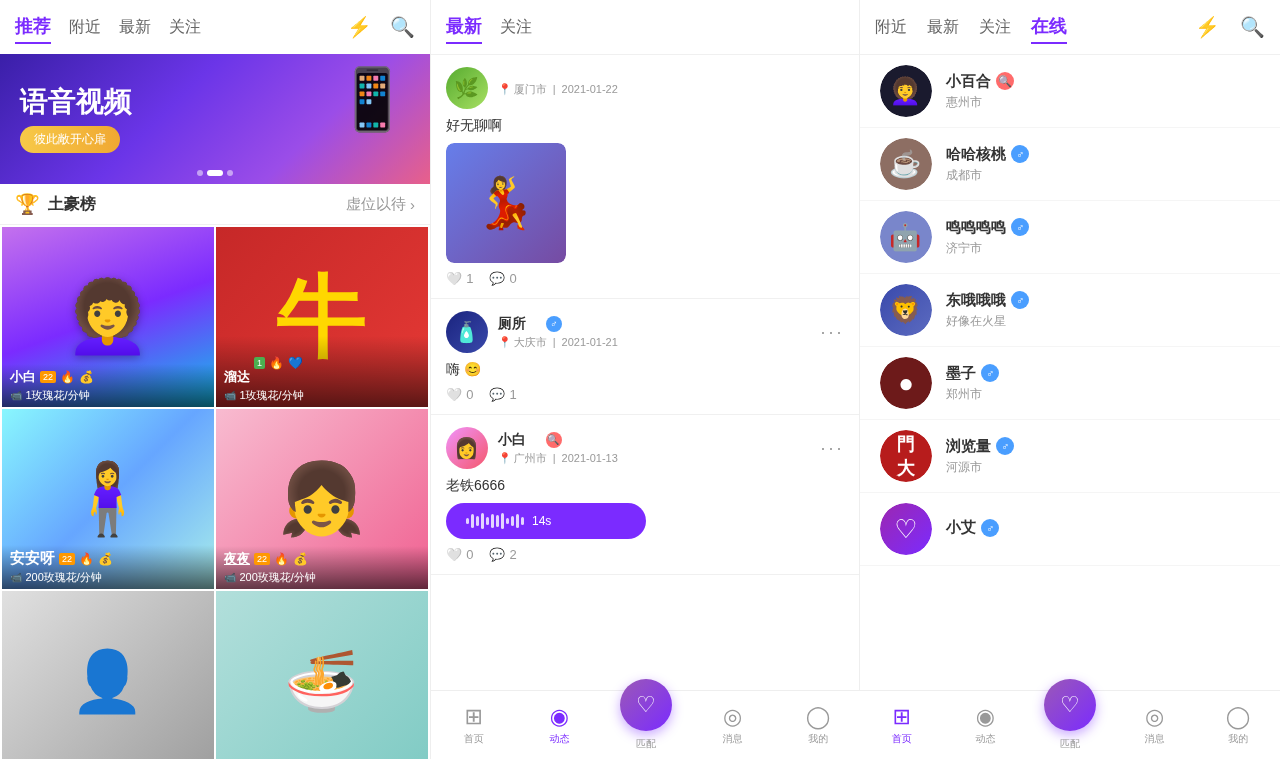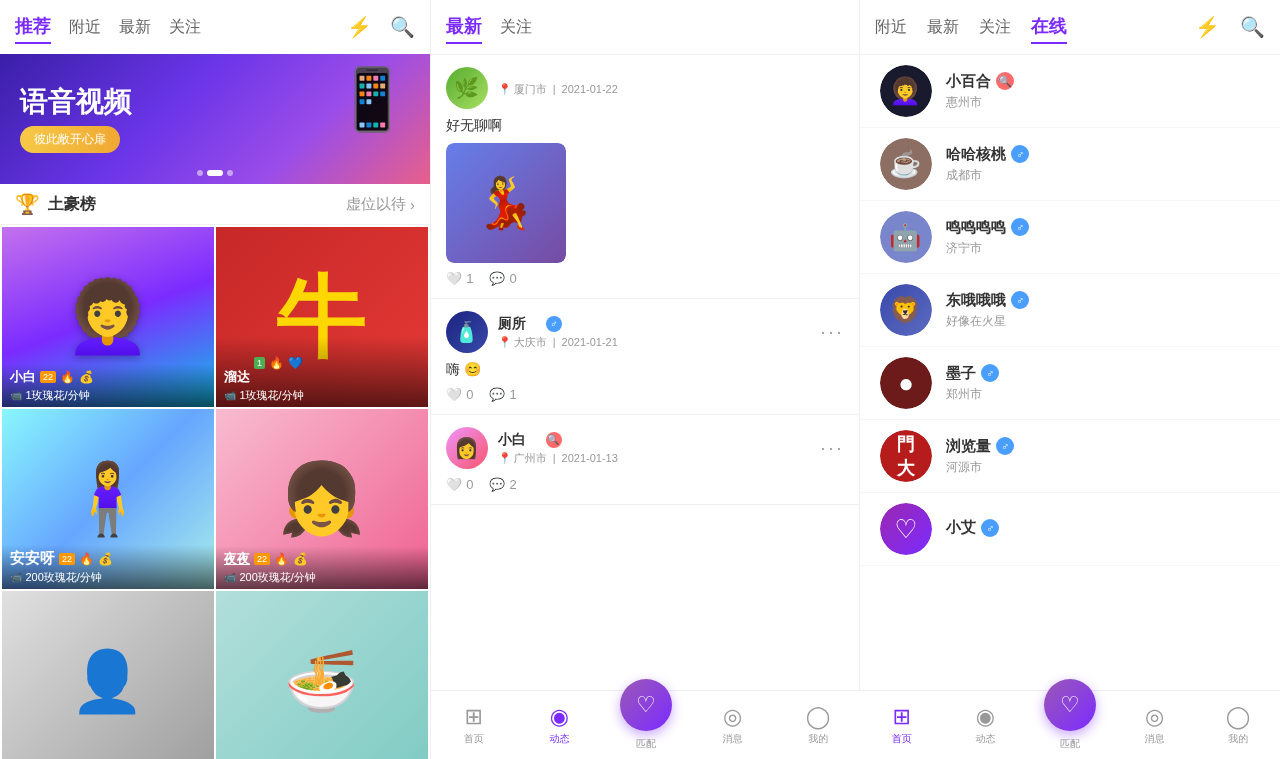--- a/index.html
+++ b/index.html
@@ -303,21 +303,39 @@
           <span class="post-location">
             <span>📍</span>
             <span>广州市</span>
           </span>
           <span>|</span>
           <span>2021-01-13</span>
         </div>
       </div>
       <span class="post-more">···</span>
     </div>
-
+    <div class="post-content">老铁6666</div>
+
+    <div class="audio-bar">
+      <div class="audio-waves">
+        <div class="audio-wave" style="width:3px;height:6px;animation-delay:0s;"></div>
+        <div class="audio-wave" style="width:3px;height:14px;animation-delay:0.1s;"></div>
+        <div class="audio-wave" style="width:3px;height:10px;animation-delay:0.2s;"></div>
+        <div class="audio-wave" style="width:3px;height:16px;animation-delay:0.15s;"></div>
+        <div class="audio-wave" style="width:3px;height:8px;animation-delay:0.3s;"></div>
+        <div class="audio-wave" style="width:3px;height:14px;animation-delay:0.05s;"></div>
+        <div class="audio-wave" style="width:3px;height:12px;animation-delay:0.25s;"></div>
+        <div class="audio-wave" style="width:3px;height:16px;animation-delay:0.1s;"></div>
+        <div class="audio-wave" style="width:3px;height:6px;animation-delay:0.35s;"></div>
+        <div class="audio-wave" style="width:3px;height:10px;animation-delay:0.2s;"></div>
+        <div class="audio-wave" style="width:3px;height:14px;animation-delay:0s;"></div>
+        <div class="audio-wave" style="width:3px;height:8px;animation-delay:0.4s;"></div>
+      </div>
+      <span>14s</span>
+    </div>
     <div class="post-actions">
       <span class="post-action">
         <span>🤍</span>
         <span>0</span>
       </span>
       <span class="post-action">
         <span>💬</span>
         <span>2</span>
       </span>
     </div>

